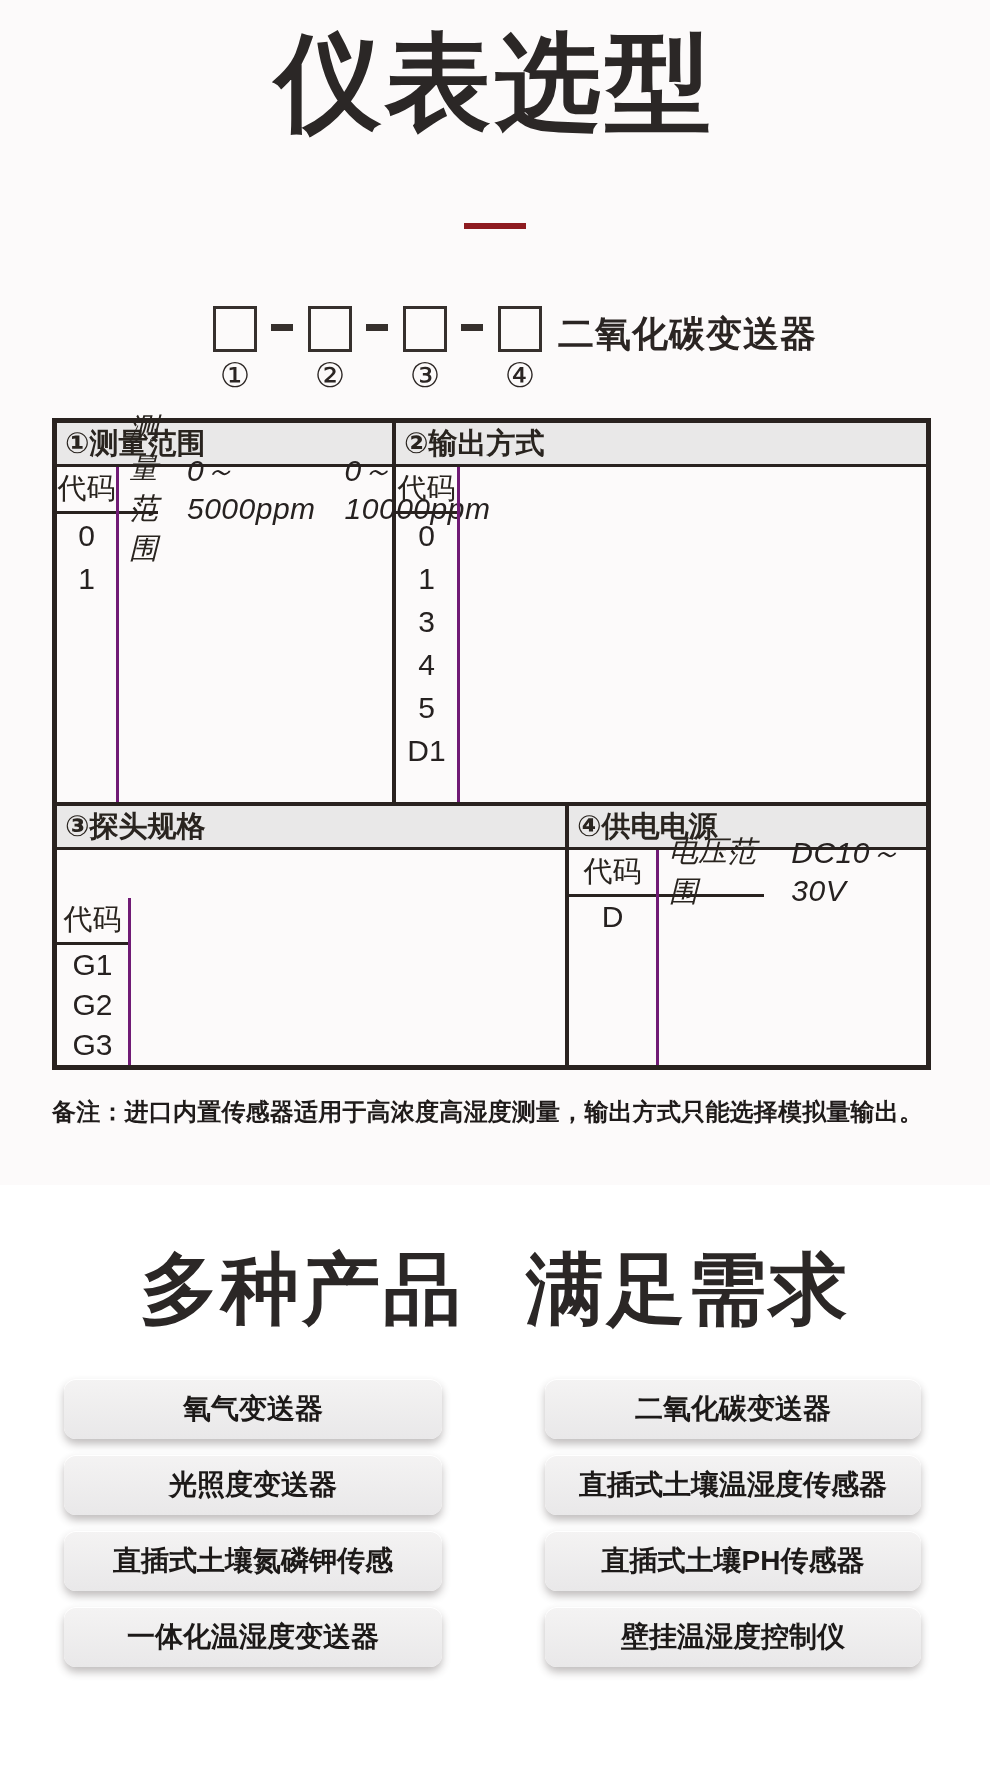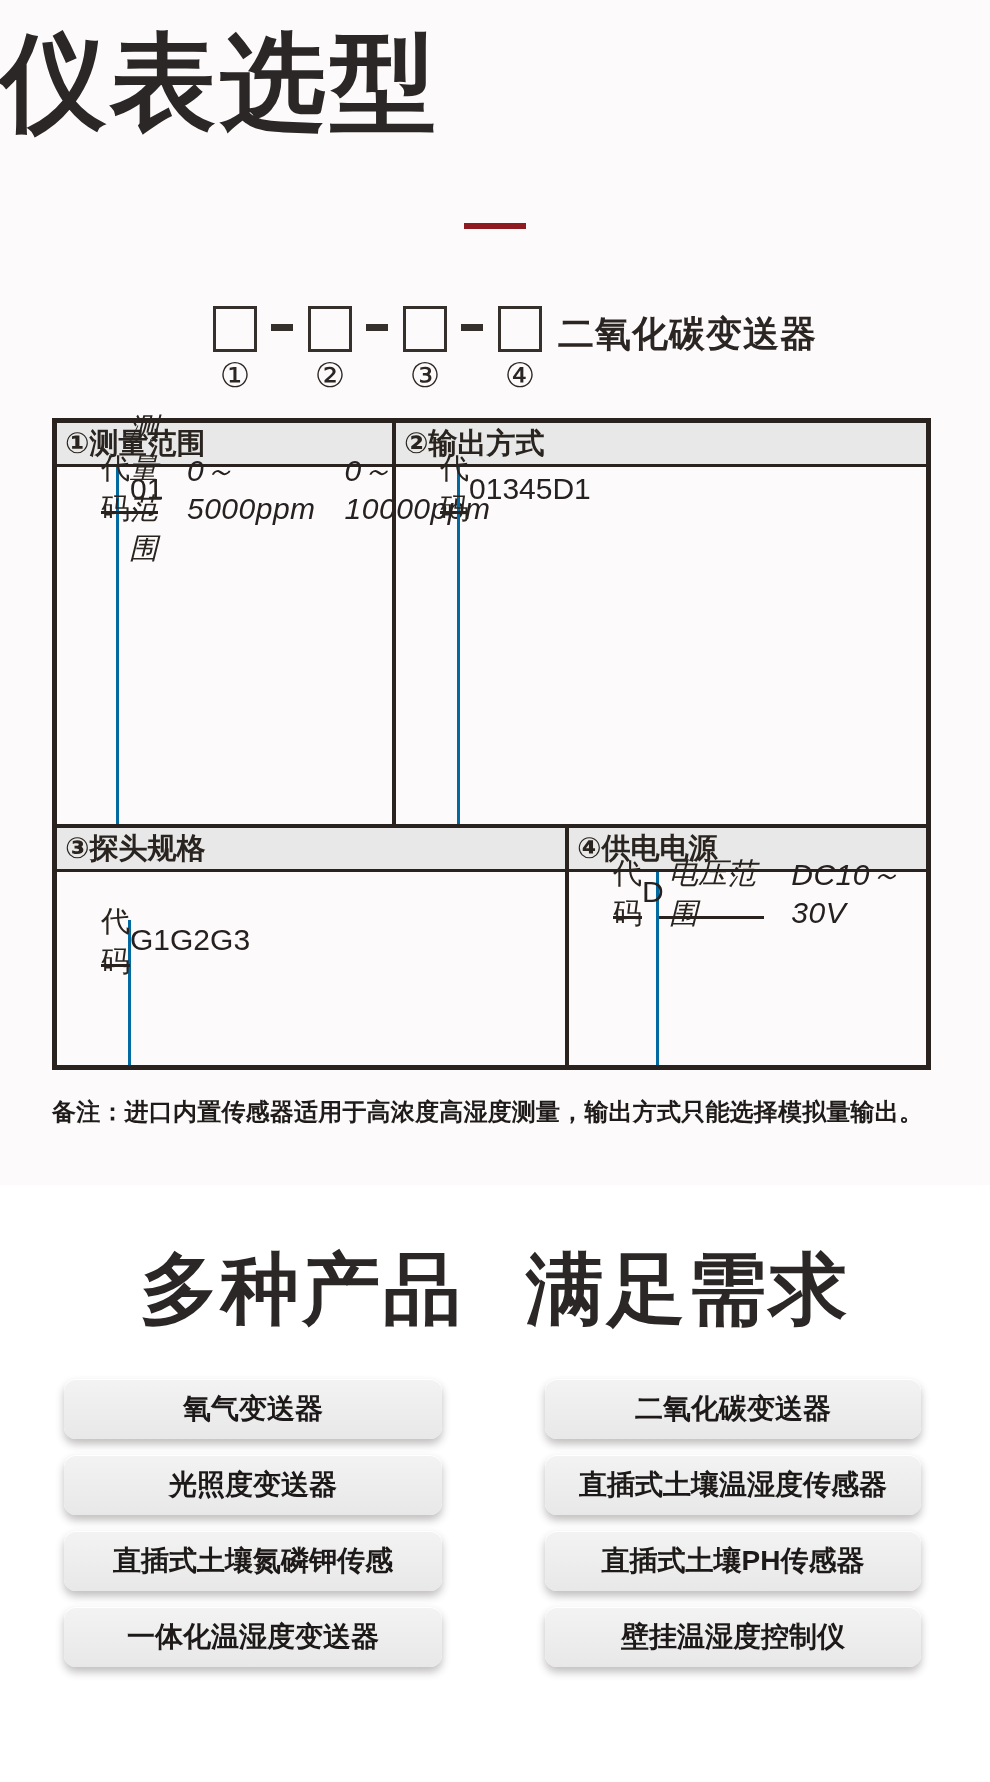--- a/index.html
+++ b/index.html
@@ -1,41 +1,41 @@
 <!DOCTYPE html>
 <html><head>
 <meta charset="utf-8">
 <style>
   html,body{margin:0;padding:0;background:#ffffff;}
   .page{position:relative;width:990px;height:1782px;overflow:hidden;
         font-family:"Liberation Sans","DejaVu Sans",sans-serif;color:#24201e;background:#ffffff;}
   .top-zone{position:absolute;left:0;top:0;width:990px;height:1185px;background:#fcfafa;}
   .bottom-zone{position:absolute;left:0;top:1185px;width:990px;height:597px;background:#ffffff;}
 
-  .page-title{position:absolute;left:0;top:24px;width:990px;
+  .page-title{position:absolute;left:0;top:24px;width:990px;text-align:center;
               font-size:106px;line-height:1.1;font-weight:900;letter-spacing:4px;color:#2b2726;}
   .accent-bar{position:absolute;left:464px;top:223px;width:62px;height:6px;background:#8e1b20;}
 
   .model-prefix{position:absolute;left:55px;top:308px;font-size:40px;font-weight:600;letter-spacing:1px;color:#2b2523;}
   .model-box{position:absolute;top:306px;width:38px;height:40px;border:3px solid #36302d;background:transparent;}
   .model-dash{position:absolute;top:324px;width:22px;height:7px;background:#36302d;}
   .model-suffix{position:absolute;left:558px;top:310px;font-size:36px;font-weight:700;color:#2b2523;letter-spacing:1px;}
   .model-pos{position:absolute;top:355px;width:44px;text-align:center;font-size:34px;color:#2b2523;}
 
   .sel-table{position:absolute;left:52px;top:418px;width:879px;height:652px;box-sizing:border-box;
              border:5px solid #29221f;display:flex;flex-direction:column;}
   .table-top{display:flex;height:401px;}
   .table-bottom{display:flex;flex:1;}
   .divider-h{height:4px;background:#29221f;}
   .divider-v{width:4px;background:#29221f;}
   .sec{display:flex;flex-direction:column;box-sizing:border-box;}
   .sec-header{height:41px;background:#e9e8e8;border-bottom:3px solid #29221f;
               display:flex;align-items:center;padding-left:8px;font-size:29px;font-weight:600;color:#29241f;}
   .sec-body{flex:1;display:flex;min-height:0;}
-  .code-col{display:flex;flex-direction:row;border-right:3px solid #0369a1;box-sizing:border-box;padding-left:44px;}
+  .code-col{display:flex;flex-direction:column;border-right:3px solid #701a75;box-sizing:border-box;}
   .val-col{flex:1;display:flex;flex-direction:row;min-width:0;font-style:italic;}
   .hdr{height:47px;border-bottom:3px solid #29221f;display:flex;align-items:center;
        font-size:29px;color:#29241f;box-sizing:border-box;}
   .hdr.code{justify-content:center;}
   .hdr.val{padding-left:10px;}
   .cell{display:flex;align-items:center;font-size:30px;color:#262120;box-sizing:border-box;}
   .cell.code{justify-content:center;}
   .cell.val{padding-left:12px;letter-spacing:0.5px;margin-left:15px;}
   .table-top .cell{height:43px;}
   .table-top .cell.val{padding-left:14px;}

